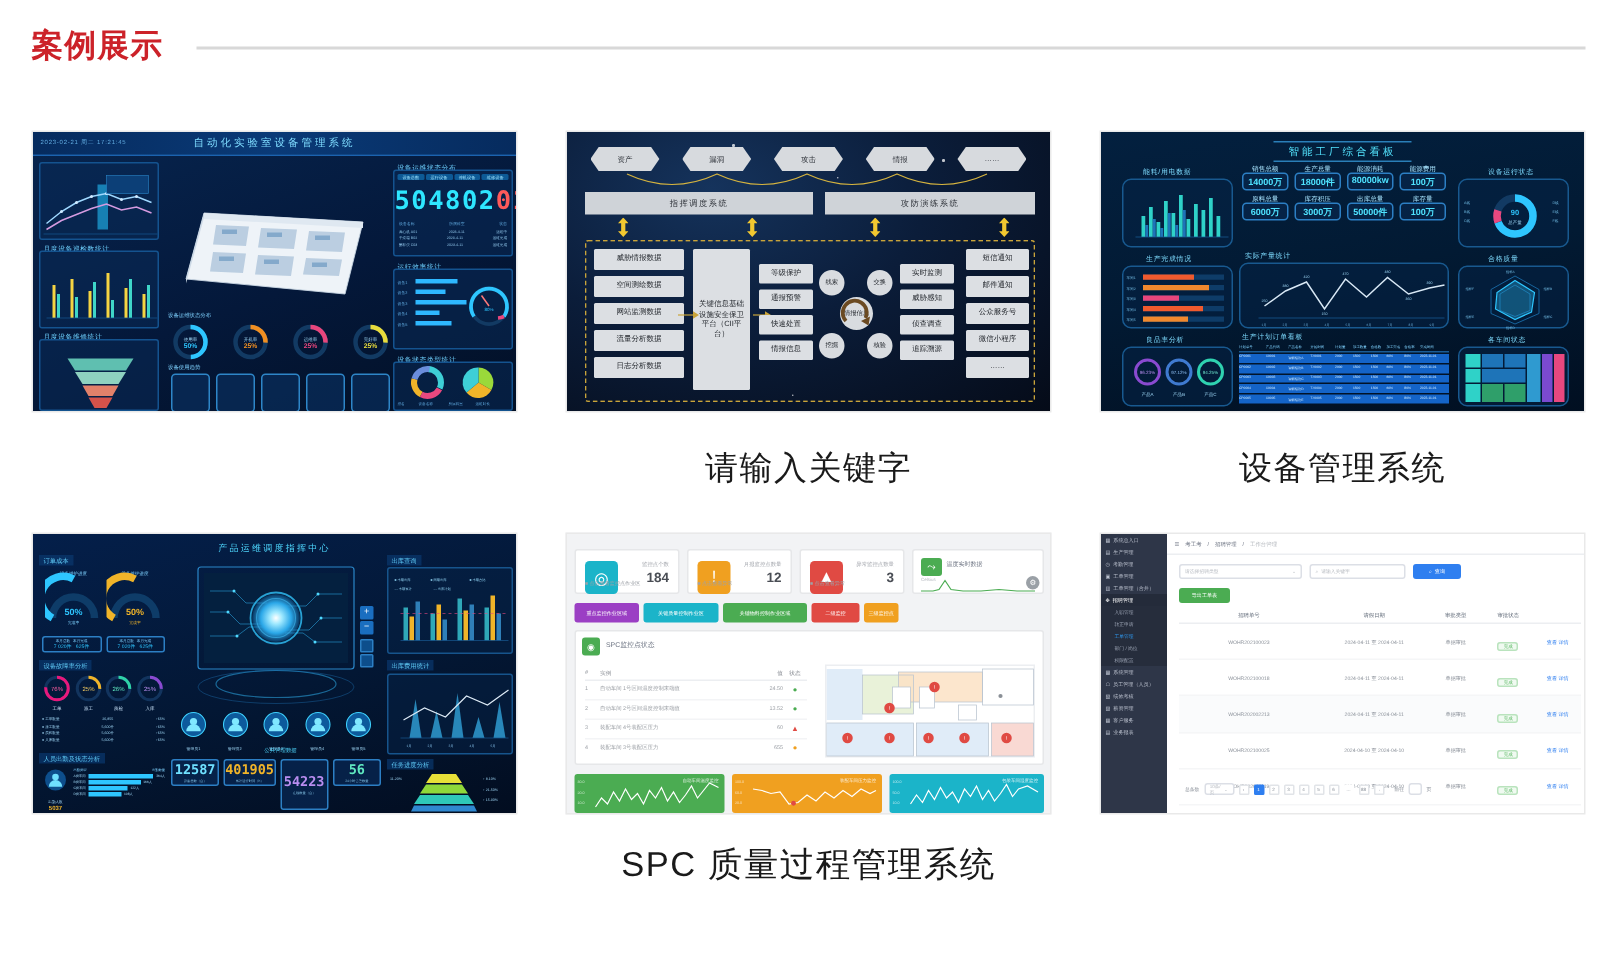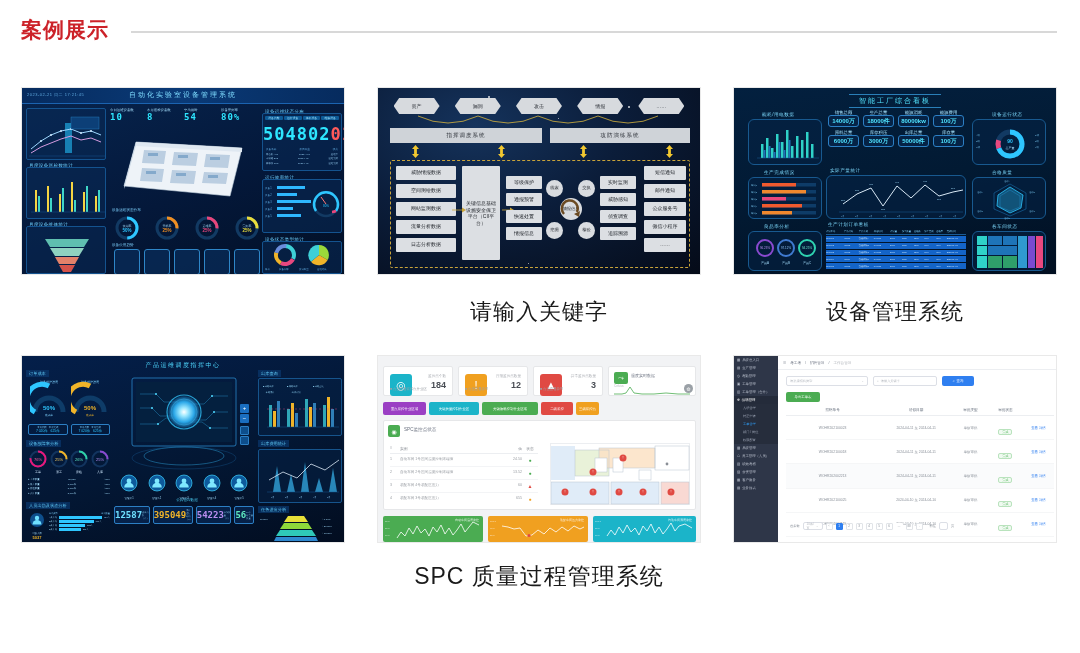--- a/index.html
+++ b/index.html
@@ -67,21 +67,21 @@
   .t3-pan { position:absolute; border:1px solid #18598f; border-radius:6px; background:rgba(6,34,70,.55); }
 
   
   .t4 { background: linear-gradient(165deg,#041f4a 0%,#031734 55%,#020d20 100%); }
   .t4-title { position:absolute; left:50%; transform:translateX(-50%); top:5px; font-size:6px; color:#4fd8ff; letter-spacing:1.5px; }
   .t4-sec { position:absolute; font-size:4.2px; color:#5fc9f5; background:rgba(10,55,110,.7); padding:1px 3px; }
   .glow-core { position:absolute; border-radius:50%;
       background: radial-gradient(circle, #ffffff 0%, #9fe9ff 18%, #2aa7e8 45%, rgba(12,80,150,.25) 72%, rgba(0,0,0,0) 100%); }
   .t4-num { font-family:"DejaVu Sans Mono", monospace; font-size:9px; font-weight:bold; }
   .t4-numbox { border:1px solid #2c7fc4; border-radius:2px; background:rgba(8,40,85,.7);
-      display:flex; flex-direction:row; align-items:center; justify-content:center; }
+      display:flex; flex-direction:column; align-items:center; justify-content:center; }
 
   
   .t5 { background:#f2f3f5; }
   .card5 { background:#fff; border:1px solid #e6e7e9; border-radius:2px; position:absolute; }
   .c5-sq { position:absolute; left:6px; top:7px; width:22px; height:22px; border-radius:3px;
       display:flex; align-items:center; justify-content:center; color:#fff; font-size:11px; }
   .c5-lbl { position:absolute; right:6px; top:7px; font-size:3.6px; color:#a7aab0; }
   .c5-val { position:absolute; right:6px; top:13px; font-size:9px; color:#4a4e55; font-weight:bold; }
   .c5-foot { position:absolute; left:6px; bottom:4px; font-size:3.4px; color:#9ea2a8; }
   .tagbtn { height:13px; border-radius:2px; display:flex; align-items:center; justify-content:center;
@@ -169,38 +169,20 @@
         <div class="panel-h" style="position:absolute;left:4px;top:132px">月度设备维修统计</div>
         <div class="panel" style="position:absolute;left:4px;top:138px;width:80px;height:48px">
           <svg width="80" height="48">
             <polygon points="18,12 62,12 57,20 23,20" fill="#5fbfb0"></polygon>
             <polygon points="23,21 57,21 52,29 28,29" fill="#8fd2c0"></polygon>
             <polygon points="28,30 52,30 48,37 32,37" fill="#e2816a"></polygon>
             <polygon points="32,38 48,38 44,45 36,45" fill="#d4524a"></polygon>
           </svg>
         </div>
 
-        <div style="position:absolute;left:88px;top:20px;width:148px;height:22px;display:flex">
-          <div style="flex:1">
-            <div style="font-size:3.4px;color:#9ed6f5">今日运维设备数</div>
-            <div class="bigdigit" style="font-size:9px">10</div>
-          </div>
-          <div style="flex:1">
-            <div style="font-size:3.4px;color:#9ed6f5">本月巡检设备数</div>
-            <div class="bigdigit" style="font-size:9px">8</div>
-          </div>
-          <div style="flex:1">
-            <div style="font-size:3.4px;color:#9ed6f5">平均用时</div>
-            <div class="bigdigit" style="font-size:9px">54</div>
-          </div>
-          <div style="flex:1">
-            <div style="font-size:3.4px;color:#9ed6f5">设备完好率</div>
-            <div class="bigdigit" style="font-size:9px;color:#2ee6ff">80%</div>
-          </div>
-        </div>
 
         <div class="t1-room" style="left:92px;top:42px;width:146px;height:78px">
           <svg width="146" height="78" viewBox="0 0 146 78">
             <polygon points="22,12 128,18 116,66 10,56" fill="#eef3f8" stroke="#c8d6e3" stroke-width=".6"></polygon>
             <polygon points="22,12 128,18 128,22 22,16" fill="#dfe8f1"></polygon>
             <g fill="#b9cde0" opacity=".95">
               <polygon points="30,20 52,21 50,34 28,33"></polygon>
               <polygon points="60,22 84,23 82,36 58,35"></polygon>
               <polygon points="92,24 116,25 114,38 90,37"></polygon>
               <polygon points="28,38 50,39 48,52 26,51"></polygon>
@@ -920,24 +902,24 @@
           </div>
         </div>
 
         <div style="position:absolute;left:110px;top:142px;width:110px;text-align:center;font-size:3.6px;color:#4fd8ff">公共管理数据</div>
         <div style="position:absolute;left:92px;top:150px;width:140px;display:flex;gap:3px">
           <div class="t4-numbox" style="flex:1;height:18px">
             <span class="t4-num" style="color:#6fe0ff">12587</span>
             <span style="font-size:2.2px;color:#7fbde0">设备总数（台）</span>
           </div>
           <div class="t4-numbox" style="flex:1;height:18px">
-            <span class="t4-num" style="color:#f0b429">395049</span>
+            <span class="t4-num" style="color:#f0b429">401905</span>
             <span style="font-size:2.2px;color:#7fbde0">累计运行时间（h）</span>
           </div>
-          <div class="t4-numbox" style="flex:1;height:18px">
+          <div class="t4-numbox" style="flex:1;height:34px">
             <span class="t4-num" style="color:#b98df0">54223</span>
             <span style="font-size:2.2px;color:#7fbde0">在线数量（台）</span>
           </div>
           <div class="t4-numbox" style="flex:1;height:18px">
             <span class="t4-num" style="color:#5fe8c0">56</span>
             <span style="font-size:2.2px;color:#7fbde0">24小时告警数量</span>
           </div>
         </div>
 
         <div class="t4-sec" style="left:236px;top:14px">出库查询</div>

